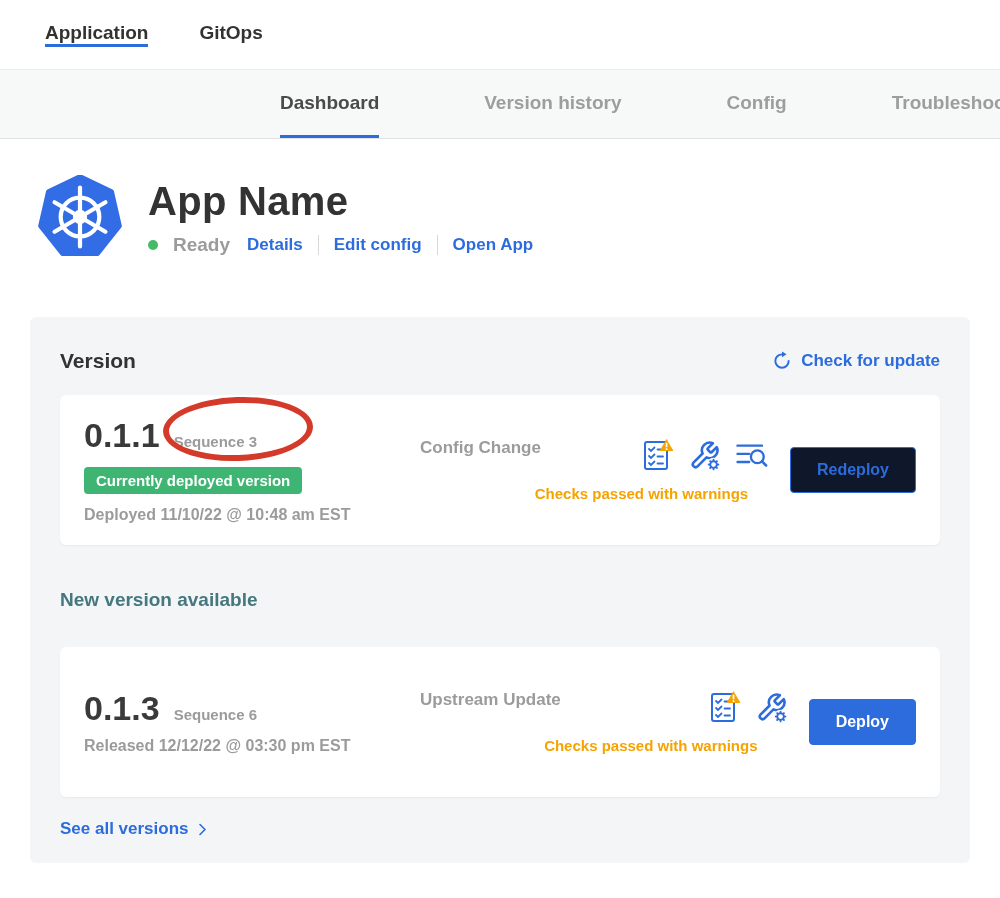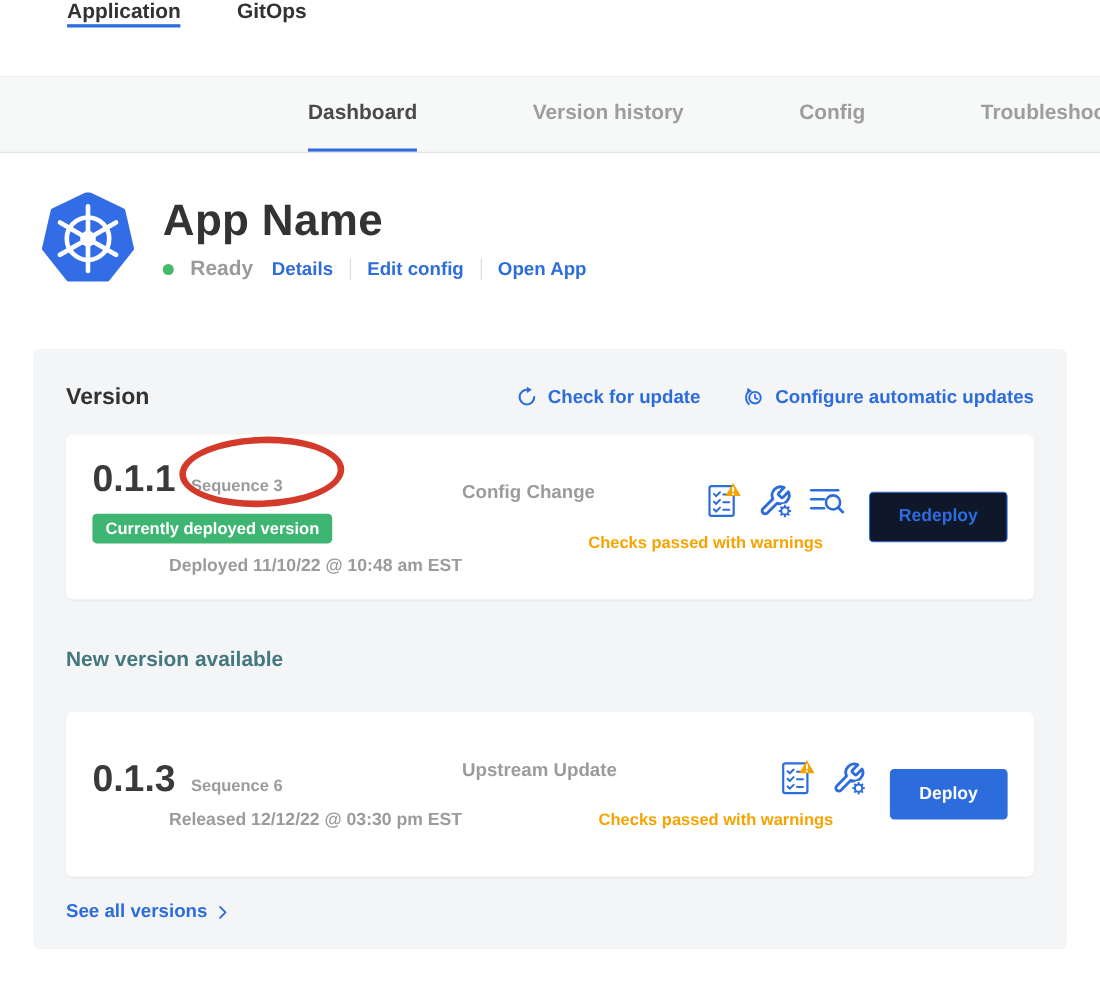--- a/index.html
+++ b/index.html
@@ -1,21 +1,21 @@
 <!DOCTYPE html>
 <html><head>
 <meta charset="utf-8">
 <style>
   :root{ --accent:#2c6cdc; --gray:#9b9b9b; --dark:#323232; --warn:#f5a300; }
   *{box-sizing:border-box; margin:0; padding:0;}
   body{font-family:"Liberation Sans", sans-serif; background:#fff;}
   .page{position:relative; width:1000px; height:898px; overflow:hidden; background:#fff;}
 
   
-  .top-nav{height:70px; display:flex; align-items:flex-start; gap:51px; padding-left:61px; background:#fff; border-bottom:1px solid #ededed;}
+  .top-nav{height:70px; display:flex; align-items:center; gap:51px; padding-left:45px; background:#fff; border-bottom:1px solid #ededed;}
   .top-nav .nav-item{display:flex; align-items:center; font-size:19px; font-weight:700; color:var(--dark); border-bottom:3px solid transparent; cursor:pointer; white-space:nowrap;}
   .top-nav .nav-item.active{border-bottom-color:var(--accent);}
 
   
   .sub-nav{height:69px; background:#f7f8f8; border-bottom:1px solid #e2e2e2; display:flex; gap:105px; padding-left:280px; overflow:hidden;}
   .sub-nav .tab{display:flex; align-items:center; font-size:19px; font-weight:700; color:#9d9d9d; border-bottom:3px solid transparent; cursor:pointer; white-space:nowrap;}
   .sub-nav .tab.active{color:#4a4a4a; border-bottom-color:var(--accent);}
 
   
   .app-header{display:flex; align-items:center; gap:26px; padding:36px 0 0 38px;}
@@ -28,21 +28,21 @@
   .vdiv{width:1px; height:20px; background:#d9d9d9;}
 
   
   .version-panel{margin:58px 30px 0; background:#f3f5f6; border-radius:6px; padding:32px 30px 24px;}
   .panel-head{display:flex; justify-content:space-between; align-items:center;}
   .panel-title{font-size:21px; font-weight:800; color:var(--dark);}
   .panel-actions{display:flex; align-items:center; gap:38px;}
   .action-link{display:flex; align-items:center; gap:9px; font-size:17px; font-weight:700; color:var(--accent); cursor:pointer;}
 
   .version-card{position:relative; background:#fff; border-radius:6px; margin-top:22px; height:150px; padding:20px 24px; display:flex; align-items:stretch; box-shadow:0 1px 2px rgba(0,0,0,.05);}
-  .zone1{width:336px; display:flex; flex-direction:column; justify-content:center;text-align:right;}
+  .zone1{width:336px; display:flex; flex-direction:column; justify-content:center;}
   .vrow{display:flex; align-items:baseline; gap:14px;}
   .vnum{font-size:34px; font-weight:800; color:#3a3a3a;}
   .vseq{font-size:15px; font-weight:700; color:var(--gray);}
   .badge{display:inline-block; width:fit-content; background:#3fb573; color:#fff; font-size:15px; font-weight:700; padding:5px 12px; border-radius:4px; margin-top:12px;}
   .meta{font-size:16px; font-weight:600; color:var(--gray); margin-top:12px;}
   .meta .why{font-size:16px; margin-left:4px;}
   .zone2{flex:1; display:flex; flex-direction:column; justify-content:center; padding-right:22px;}
   .z2row{display:flex; align-items:flex-start;}
   .change-type{font-size:17px; font-weight:700; color:var(--gray); width:190px;}
   .icons{display:flex; align-items:center; gap:15px; margin-left:auto;}
@@ -127,31 +127,20 @@
       <div class="panel-actions">
         <div class="action-link">
           <span style="display:flex;">
             <svg viewBox="0 0 24 24" width="20" height="20">
               <path d="M20 12a8 8 0 1 1-8-8" fill="none" stroke="#2c6cdc" stroke-width="2.3" stroke-linecap="round"></path>
               <polygon points="12,0.6 17.4,4 12,7.4" fill="#2c6cdc"></polygon>
             </svg>
           </span>
           <span>Check for update</span>
         </div>
-        <div class="action-link">
-          <span style="display:flex;">
-            <svg viewBox="0 0 24 24" width="21" height="21">
-              <circle cx="13" cy="12" r="6" fill="none" stroke="#2c6cdc" stroke-width="2"></circle>
-              <path d="M13 8.8v3.4l2.5 1.4" fill="none" stroke="#2c6cdc" stroke-width="1.8" stroke-linecap="round"></path>
-              <path d="M6.6 18.6A9 9 0 0 1 6.6 5.4" fill="none" stroke="#2c6cdc" stroke-width="2" stroke-linecap="round"></path>
-              <polygon points="5.2,1.6 10.2,5.4 4.6,7.6" fill="#2c6cdc"></polygon>
-            </svg>
-          </span>
-          <span>Configure automatic updates</span>
-        </div>
       </div>
     </div>
 
     <div class="version-card">
       <div class="annotation-ellipse"></div>
       <div class="zone1">
         <div class="vrow">
           <span class="vnum">0.1.1</span>
           <span class="vseq">Sequence 3</span>
         </div>

